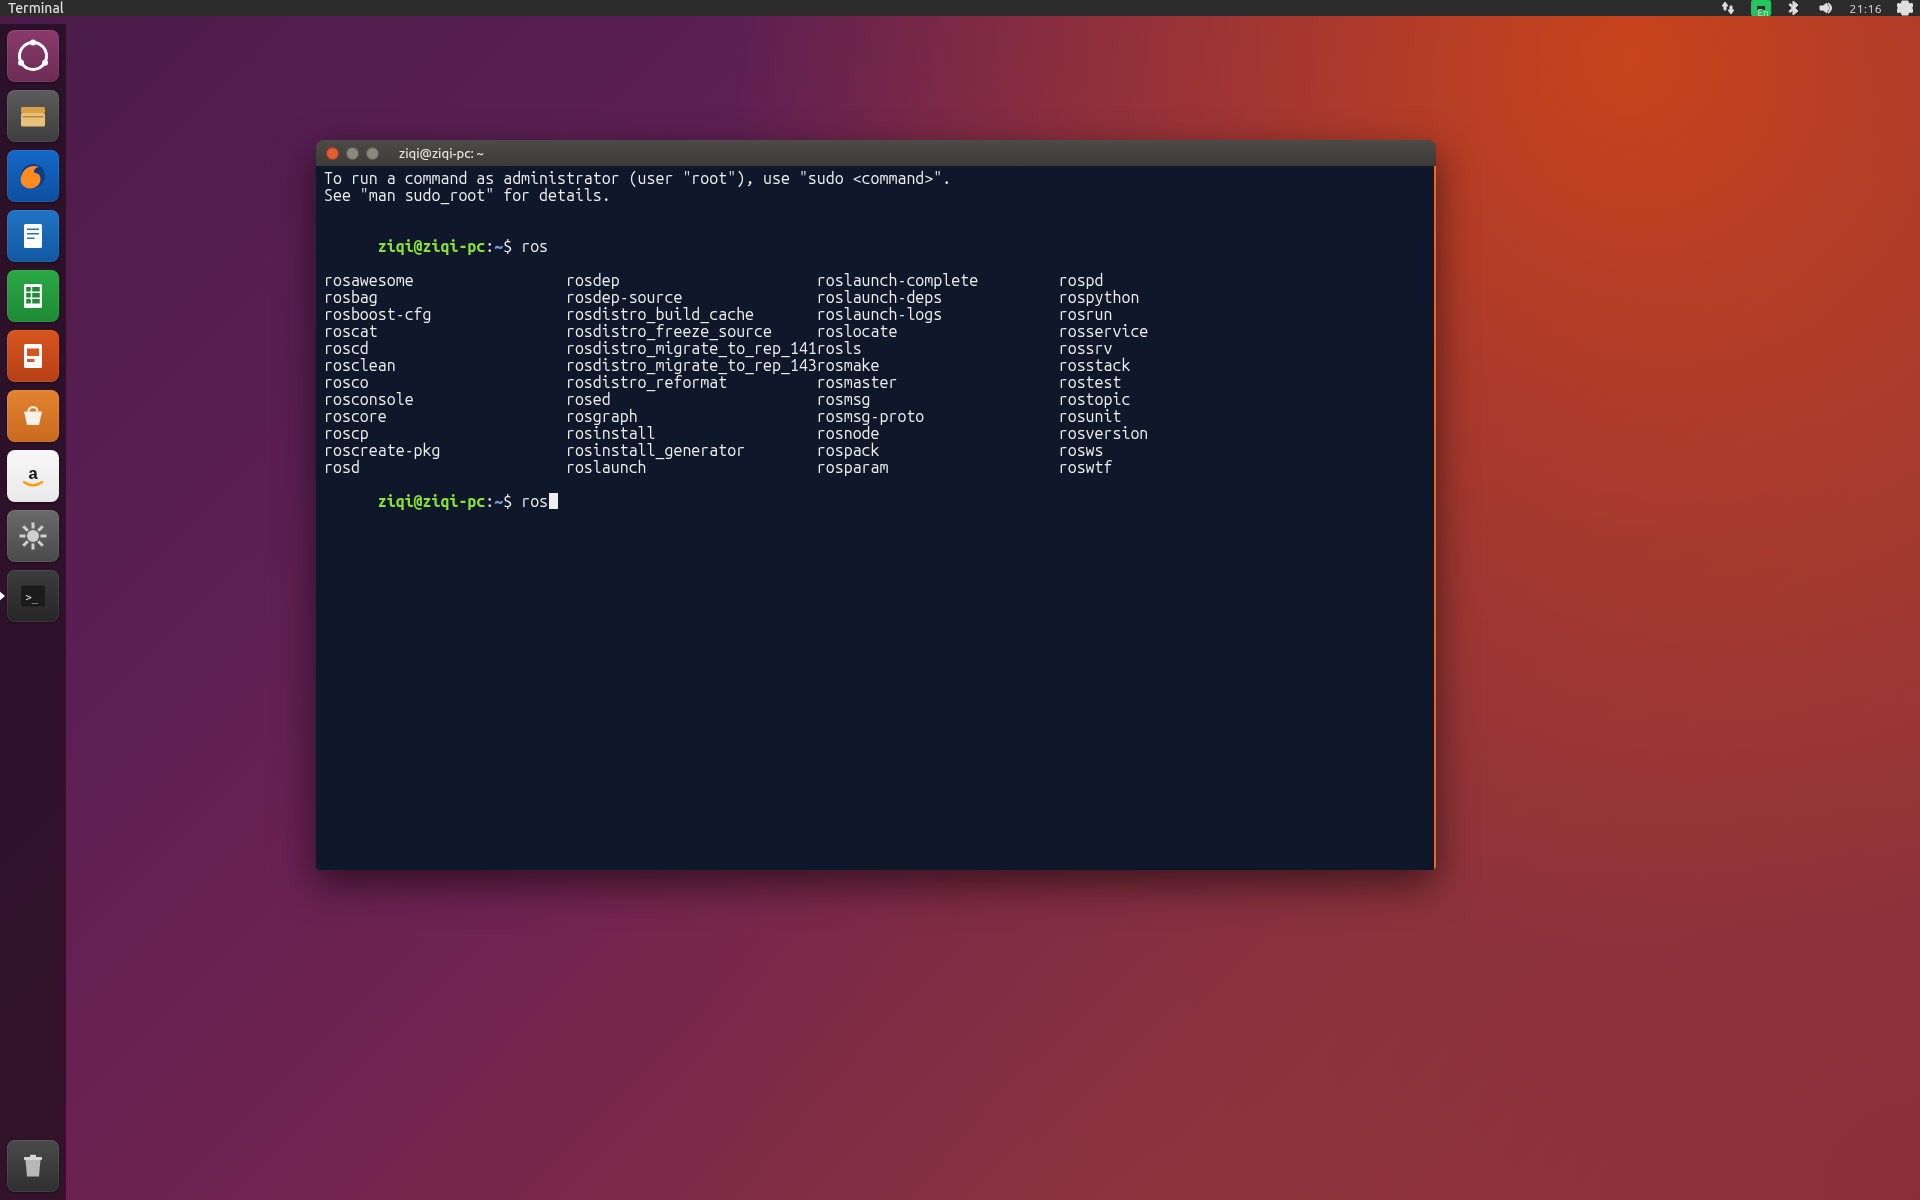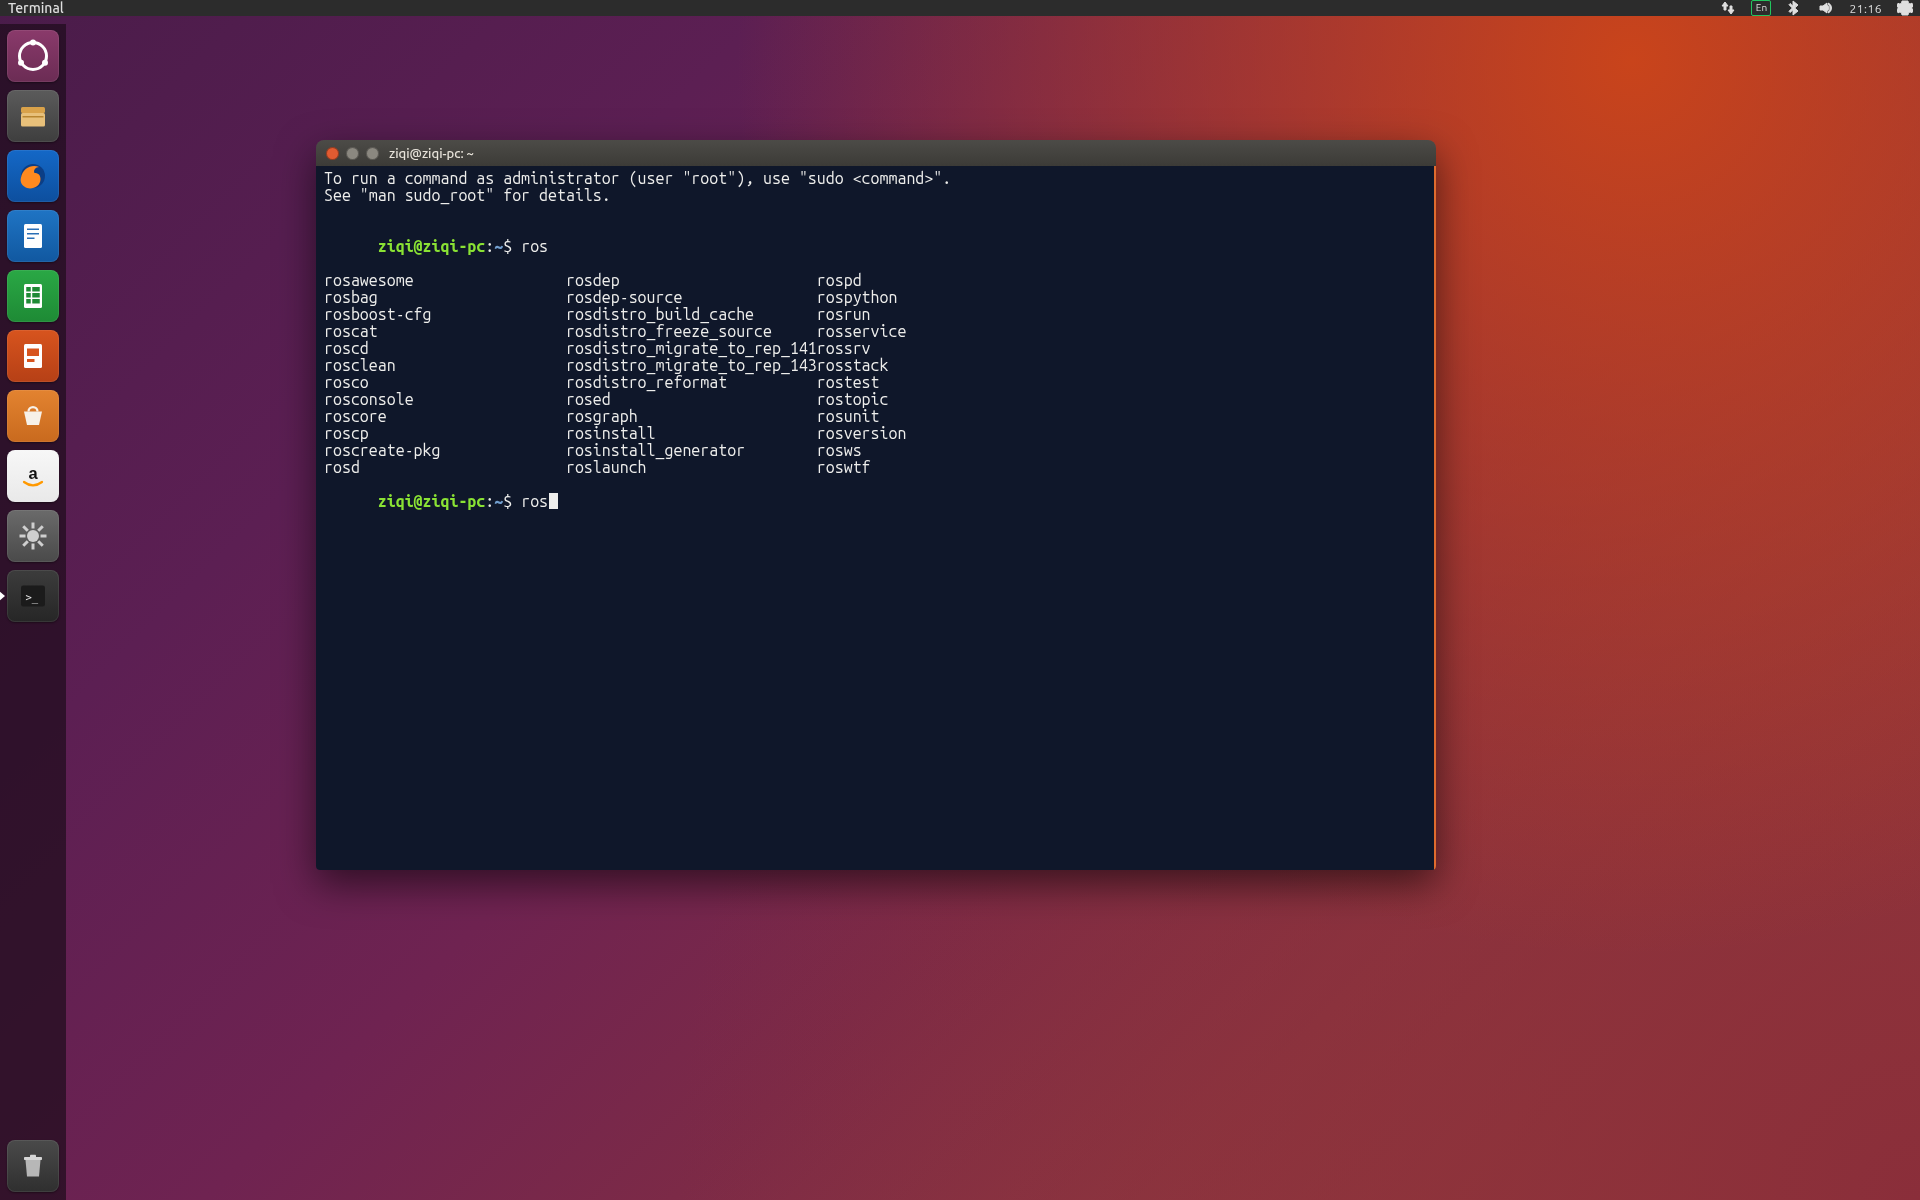--- a/index.html
+++ b/index.html
@@ -19,21 +19,21 @@
     background: #2c2c2c; color: #dfdfdf;
     display: flex; align-items: center; justify-content: space-between;
     font-size: 14px; padding: 0 6px 0 8px;
     z-index: 10;
   }
   .top-panel .title { font-weight: 500; }
   .indicators { display: flex; align-items: center; gap: 14px; }
   .indicators .ind { display: inline-flex; align-items: center; justify-content: center; width: 18px; height: 18px; }
   .indicators svg { width: 16px; height: 16px; fill: #dfdfdf; stroke: #dfdfdf; }
   .indicators .lang {
-    border: 1px solid #22c55e; border-radius: 2px; font-size: 10px;
+    border: 6px solid #22c55e; border-radius: 2px; font-size: 10px;
     width: 20px; height: 16px; line-height: 14px; text-align: center; color: #dfdfdf;
   }
   .indicators .clock { font-size: 12px; letter-spacing: .5px; }
 
   
   .launcher {
     position: absolute; top: 24px; left: 0; bottom: 0; width: 66px;
     background: rgba(30, 12, 28, 0.72);
     display: flex; flex-direction: column; align-items: center;
     padding-top: 6px; gap: 8px;
@@ -68,21 +68,21 @@
   
   .window {
     position: absolute;
     border-radius: 8px 8px 4px 4px;
     box-shadow: 0 14px 38px rgba(0,0,0,0.55);
     overflow: hidden;
     z-index: 8;
   }
   .titlebar {
     height: 26px; background: linear-gradient(180deg,#4c4b47,#3c3b37);
-    display: flex; align-items: center; gap: 8px; padding: 0 10px;
+    display: flex; align-items: center; gap: 18px; padding: 0 10px;
     color: #e7e3da; font-size: 13px;
   }
   .winbtns { display: flex; gap: 7px; }
   .winbtn { width: 13px; height: 13px; border-radius: 50%; box-shadow: inset 0 0 0 1px rgba(0,0,0,.35); }
   .winbtn.close { background: #e25b31; }
   .winbtn.min   { background: #8b8880; }
   .winbtn.max   { background: #8b8880; }
   .window-title { margin-left: 2px; font-weight: 500; }
 
   .term-body {
@@ -265,20 +265,32 @@
 rosdistro_build_cache      
 rosdistro_freeze_source    
 rosdistro_migrate_to_rep_141
 rosdistro_migrate_to_rep_143
 rosdistro_reformat         
 rosed                      
 rosgraph                   
 rosinstall                 
 rosinstall_generator       
 roslaunch                  </div>
+        <div class="col">roslaunch-complete         
+roslaunch-deps             
+roslaunch-logs             
+roslocate                  
+rosls                      
+rosmake                    
+rosmaster                  
+rosmsg                     
+rosmsg-proto               
+rosnode                    
+rospack                    
+rosparam                   </div>
         <div class="col">rospd
 rospython
 rosrun
 rosservice
 rossrv
 rosstack
 rostest
 rostopic
 rosunit
 rosversion

